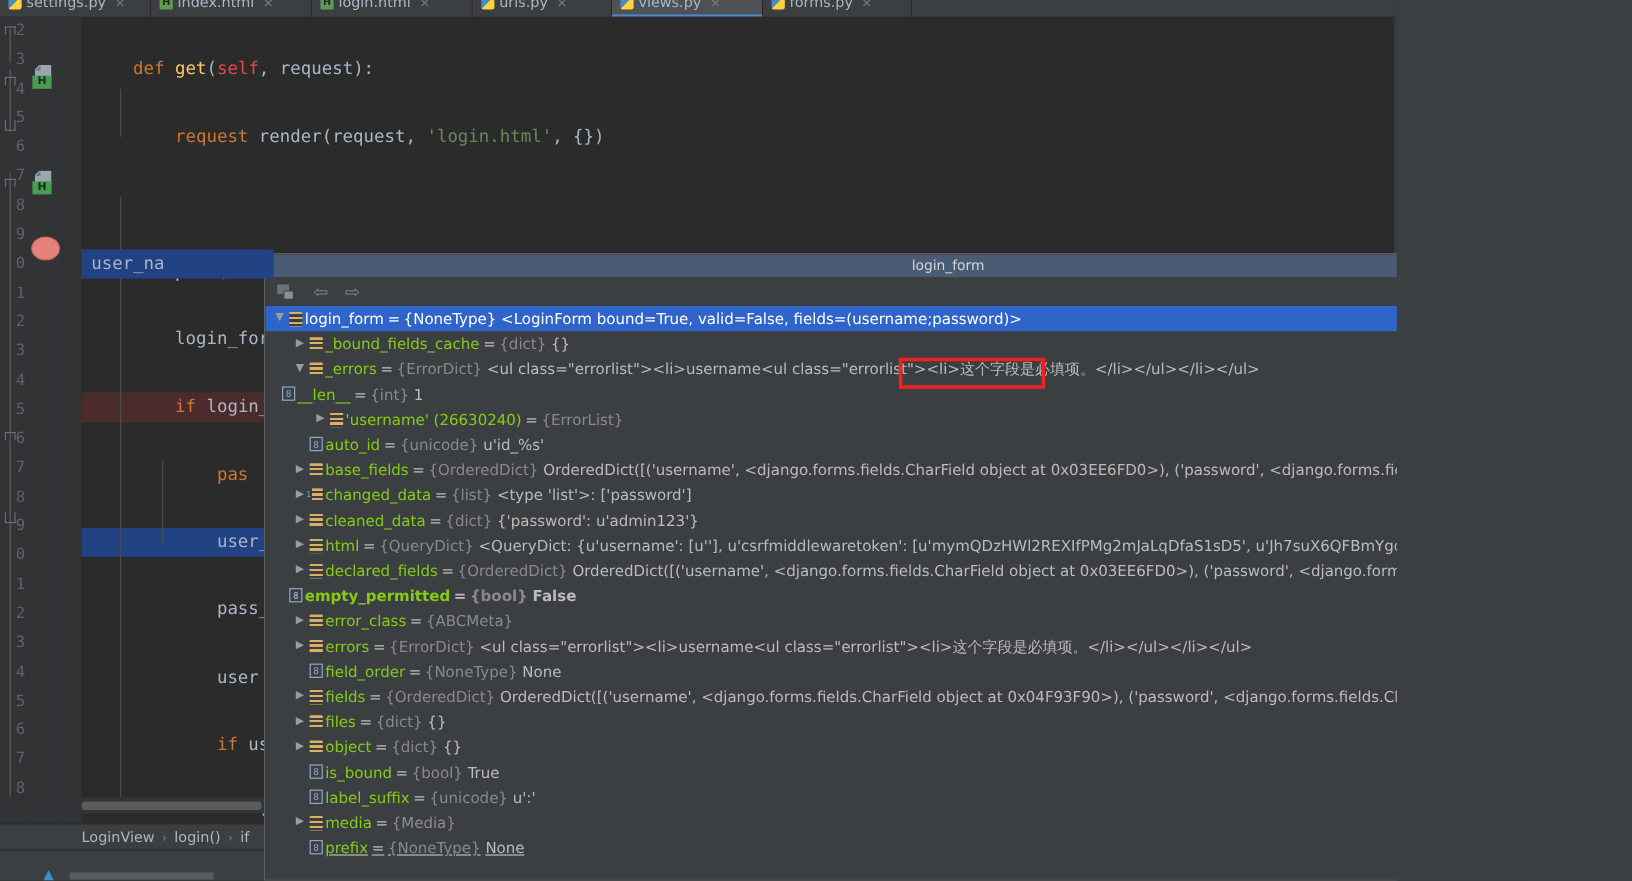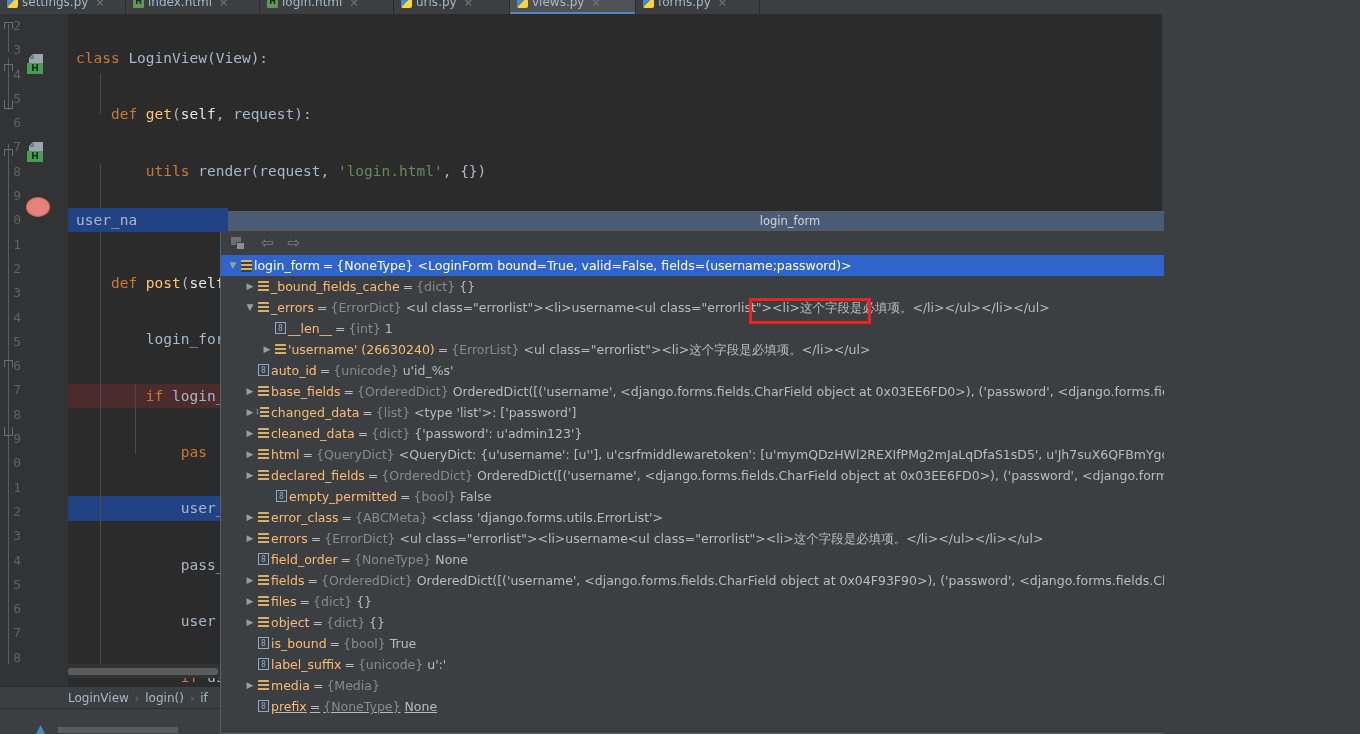--- a/index.html
+++ b/index.html
@@ -85,21 +85,21 @@
   .codearea {
     position: absolute; left: 68px; top: 0; right: 0; height: 672px;
     font-family: "DejaVu Sans Mono", "Liberation Mono", monospace;
     font-size: 14.5px;
     white-space: pre;
     color: #a9b7c6;
   }
   .codeline { height: 24.3px; line-height: 24.3px; padding-left: 8px; }
   .kw { color: #cc7832; }
   .fn { color: #ffc66d; }
-  .self { color: #e5e5e5; }
+  .self { color: #ef4444; }
   .str { color: #6a8759; }
   .cls { color: #a9b7c6; }
   .hint { color: #547a54; font-style: italic; }
   .hintorange { color: #b87c3a; font-style: italic; }
   .line-bp { background: #4b2b2b; }
   .line-sel { background: #214283; }
   .fold-marker {
     position: absolute; left: 4px; width: 9px; height: 9px;
     border: 1px solid #6b6e70; box-sizing: border-box;
   }
@@ -200,21 +200,21 @@
   }
   .ticon.list:before {
     content:""; position:absolute; left:4px; top:1px; width:9px; height:12px;
     background: repeating-linear-gradient(to bottom,#d9b064 0 2px,#3c3f41 2px 4px);
   }
   .ticon.list:after {
     content:"1"; position:absolute; left:-1px; top:0px;
     color:#6a9fd4; font-size:7px; line-height:13px;
     font-family:"DejaVu Sans Mono", monospace;
   }
-  .tname { color: #fdba74; margin-right: 3px; }
+  .tname { color: #84cc16; margin-right: 3px; }
   .tname.root { color: #ffffff; }
   .teq { color: #bbbbbb; margin-right: 3px; }
   .ttype { color: #8a8a8a; margin-right: 4px; }
   .tval { color: #bbbbbb; }
 
   .redbox {
     position: absolute;
     border: 3px solid #ee2222;
     box-sizing: border-box;
     pointer-events: none;
@@ -352,23 +352,22 @@
       <div class="pg"></div>
         <div class="hh">H</div>
     </div>
     <div class="htmlmark" style="top:128px;">
       <div class="pg"></div>
         <div class="hh">H</div>
     </div>
     <div class="bpdot" style="top:183px;"></div>
 
     <div class="codearea">
-      <div class="codeline"><span class="kw">class</span> <span class="cls">LoginView</span>(<span class="cls">View</span>):</div>
       <div class="codeline">    <span class="kw">def</span> <span class="fn">get</span>(<span class="self">self</span>, request):</div>
-      <div class="codeline">        <span class="kw">utils</span> render(request, <span class="str">'login.html'</span>, {})</div>
+      <div class="codeline">        <span class="kw">request</span> render(request, <span class="str">'login.html'</span>, {})</div>
       <div class="codeline"> </div>
       <div class="codeline">    <span class="kw">def</span> <span class="fn">post</span>(<span class="self">self</span>, request):   <span class="hint">self: &lt;users.views.LoginView object at 0x04F93830&gt;</span>  <span class="hint">request: &lt;WSGIRequest: POST '/login/'&gt;</span></div>
       <div class="codeline">        login_form = LoginForm(request.POST)   <span class="hint">login_form:</span> <span class="hintorange">&lt;LoginForm bound=True, valid=False, fields=(username;password)&gt;</span></div>
       <div class="codeline line-bp">        <span class="kw">if</span> login_form.is_valid():</div>
       <div class="codeline">            <span class="kw">pas</span></div>
       <div class="codeline line-sel">            user_na</div>
       <div class="codeline">            pass_wo</div>
       <div class="codeline">            user =</div>
       <div class="codeline">            <span class="kw">if</span> user</div>
       <div class="codeline">                log</div>
@@ -426,35 +425,34 @@
           <span class="tval">{}</span>
         </div>
         <div class="trow" style="padding-left: 23px;">
           <span class="twist">▼</span>
           <span class="ticon obj"></span>
           <span class="tname">_errors</span>
           <span class="teq">=</span>
           <span class="ttype">{ErrorDict}</span>
           <span class="tval">&lt;ul class="errorlist"&gt;&lt;li&gt;username&lt;ul class="errorlist"&gt;&lt;li&gt;这个字段是必填项。&lt;/li&gt;&lt;/ul&gt;&lt;/li&gt;&lt;/ul&gt;</span>
         </div>
-        <div class="trow" style="padding-left: 40px;">
+        <div class="trow" style="">
           <span class="twist"></span>
           <span class="ticon prim"></span>
           <span class="tname">__len__</span>
           <span class="teq">=</span>
           <span class="ttype">{int}</span>
           <span class="tval">1</span>
         </div>
         <div class="trow" style="padding-left: 40px;">
           <span class="twist">▶</span>
           <span class="ticon obj"></span>
           <span class="tname">'username' (26630240)</span>
           <span class="teq">=</span>
           <span class="ttype">{ErrorList}</span>
-          <span class="tval">&lt;ul class="errorlist"&gt;&lt;li&gt;这个字段是必填项。&lt;/li&gt;&lt;/ul&gt;</span>
         </div>
         <div class="trow" style="padding-left: 23px;">
           <span class="twist"></span>
           <span class="ticon prim"></span>
           <span class="tname">auto_id</span>
           <span class="teq">=</span>
           <span class="ttype">{unicode}</span>
           <span class="tval">u'id_%s'</span>
         </div>
         <div class="trow" style="padding-left: 23px;">
@@ -490,35 +488,34 @@
           <span class="tval">&lt;QueryDict: {u'username': [u''], u'csrfmiddlewaretoken': [u'mymQDzHWl2REXIfPMg2mJaLqDfaS1sD5', u'Jh7suX6QFBmYgqtSOI4Sat06g9QI3CyO'], u'password': [u'adm</span>
         </div>
         <div class="trow" style="padding-left: 23px;">
           <span class="twist">▶</span>
           <span class="ticon obj"></span>
           <span class="tname">declared_fields</span>
           <span class="teq">=</span>
           <span class="ttype">{OrderedDict}</span>
           <span class="tval">OrderedDict([('username', &lt;django.forms.fields.CharField object at 0x03EE6FD0&gt;), ('password', &lt;django.forms.fields.CharField object at 0x03EF34D0&gt;)])</span>
         </div>
-        <div class="trow" style="padding-left: 41px;">
+        <div class="trow" style="padding-left: 6px; font-weight: bold;">
           <span class="twist"></span>
           <span class="ticon prim"></span>
           <span class="tname">empty_permitted</span>
           <span class="teq">=</span>
           <span class="ttype">{bool}</span>
           <span class="tval">False</span>
         </div>
         <div class="trow" style="padding-left: 23px;">
           <span class="twist">▶</span>
           <span class="ticon obj"></span>
           <span class="tname">error_class</span>
           <span class="teq">=</span>
           <span class="ttype">{ABCMeta}</span>
-          <span class="tval">&lt;class 'django.forms.utils.ErrorList'&gt;</span>
         </div>
         <div class="trow" style="padding-left: 23px;">
           <span class="twist">▶</span>
           <span class="ticon obj"></span>
           <span class="tname">errors</span>
           <span class="teq">=</span>
           <span class="ttype">{ErrorDict}</span>
           <span class="tval">&lt;ul class="errorlist"&gt;&lt;li&gt;username&lt;ul class="errorlist"&gt;&lt;li&gt;这个字段是必填项。&lt;/li&gt;&lt;/ul&gt;&lt;/li&gt;&lt;/ul&gt;</span>
         </div>
         <div class="trow" style="padding-left: 23px;">

